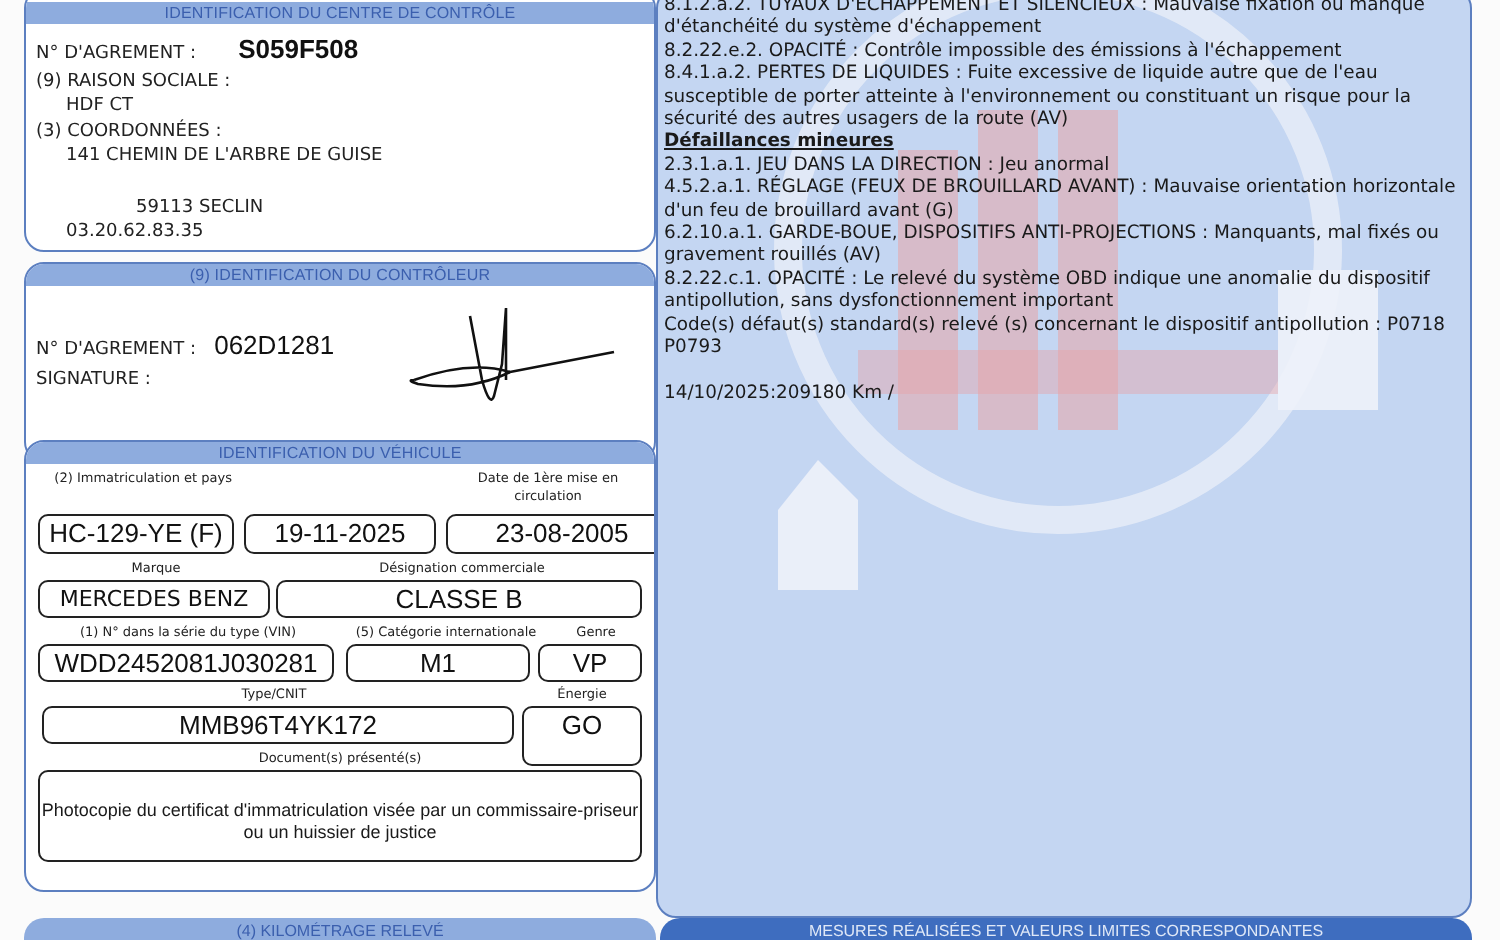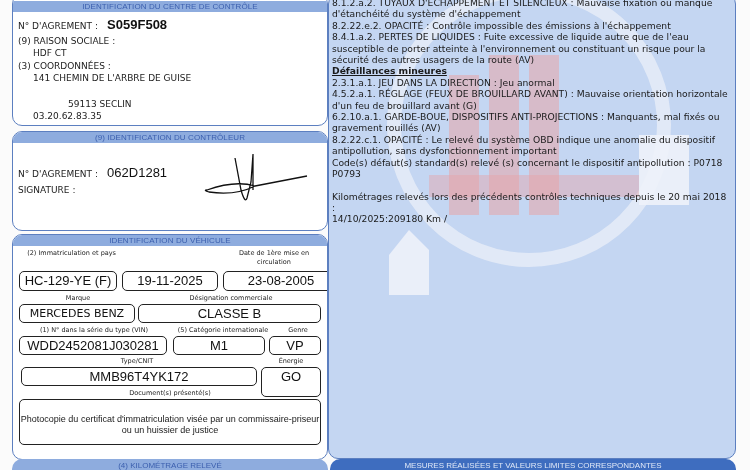--- a/index.html
+++ b/index.html
@@ -7,21 +7,21 @@
   body { position: relative; font-family: "DejaVu Sans", sans-serif; color: #1a1a1a; }
 
   .panel { position: absolute; border: 1px solid #5c7fc0; border-radius: 10px; background: #fff; overflow: hidden; }
   .panel-head { height: 11px; line-height: 11px; text-align: center; font-size: 8px; letter-spacing: 0.1px;
     background: #8eacde; color: #3b5fae; font-family: "Liberation Sans", sans-serif; text-transform: uppercase; }
 
   
   #centre { left: 12px; top: -6px; width: 316px; height: 132px; }
   #centre .panel-head { margin-top: 6px; }
   #controleur { left: 12px; top: 131px; width: 316px; height: 100px; }
-  #vehicule { left: 12px; top: 234px; width: 316px; height: 226px; }
+  #vehicule { left: 12px; top: 220px; width: 316px; height: 226px; }
   .lbl { font-size: 9px; color: #222; }
   .big { font-family: "Liberation Sans", sans-serif; font-weight: bold; font-size: 13px; color: #111; }
   .mid { font-family: "Liberation Sans", sans-serif; font-size: 13px; color: #111; }
   .row { position: absolute; white-space: nowrap; }
 
   .vlbl { position: absolute; font-size: 6.5px; color: #222; text-align: center; line-height: 9px; }
   .box { position: absolute; border: 1px solid #222; border-radius: 5px; background: #fff; text-align: center;
     font-family: "Liberation Sans", sans-serif; font-size: 13px; color: #111; }
   .box.sm { font-size: 11px; font-family: "DejaVu Sans", sans-serif; }
   .docbox { position: absolute; border: 1px solid #222; border-radius: 5px; text-align: center;
@@ -41,21 +41,21 @@
   #km-tab { left: 12px; width: 316px; background: #8eacde; color: #3b5fae; }
   #mesures-tab { left: 330px; width: 406px; background: #3e6dbf; color: #dfe8f7; }
 </style>
 </head>
 <body>
 
 <div id="centre" class="panel">
   <div class="panel-head">IDENTIFICATION DU CENTRE DE CONTRÔLE</div>
   <div class="row" style="left:5px;top:19px;">
     <span class="lbl">N° D'AGREMENT :</span>
-    <span class="big" style="margin-left:4px;">S059F508</span>
+    <span class="big" style="margin-left:16px;">S059F508</span>
   </div>
   <div class="row lbl" style="left:5px;top:41px;">(9) RAISON SOCIALE :</div>
   <div class="row lbl" style="left:20px;top:53px;">HDF CT</div>
   <div class="row lbl" style="left:5px;top:66px;">(3) COORDONNÉES :</div>
   <div class="row lbl" style="left:20px;top:78px;">141 CHEMIN DE L'ARBRE DE GUISE</div>
   <div class="row lbl" style="left:20px;top:104px;margin-left:35px;">59113 SECLIN</div>
   <div class="row lbl" style="left:20px;top:116px;">03.20.62.83.35</div>
 </div>
 
 <div id="controleur" class="panel">
@@ -116,19 +116,18 @@
     <p>8.1.2.a.2. TUYAUX D'ÉCHAPPEMENT ET SILENCIEUX : Mauvaise fixation ou manque d'étanchéité du système d'échappement</p>
     <p>8.2.22.e.2. OPACITÉ : Contrôle impossible des émissions à l'échappement</p>
     <p>8.4.1.a.2. PERTES DE LIQUIDES : Fuite excessive de liquide autre que de l'eau susceptible de porter atteinte à l'environnement ou constituant un risque pour la sécurité des autres usagers de la route (AV)</p>
     <p class="cat">Défaillances mineures</p>
     <p>2.3.1.a.1. JEU DANS LA DIRECTION : Jeu anormal</p>
     <p>4.5.2.a.1. RÉGLAGE (FEUX DE BROUILLARD AVANT) : Mauvaise orientation horizontale d'un feu de brouillard avant (G)</p>
     <p>6.2.10.a.1. GARDE-BOUE, DISPOSITIFS ANTI-PROJECTIONS : Manquants, mal fixés ou gravement rouillés (AV)</p>
     <p>8.2.22.c.1. OPACITÉ : Le relevé du système OBD indique une anomalie du dispositif antipollution, sans dysfonctionnement important</p>
     <p>Code(s) défaut(s) standard(s) relevé (s) concernant le dispositif antipollution : P0718 P0793</p>
     <div class="gap"></div>
-    <p>Kilométrages relevés lors des précédents contrôles techniques depuis le 20 mai 2018 :</p>
     <p>14/10/2025:209180 Km /</p>
   </div>
 </div>
 
 <div id="km-tab" class="bottom-tab">(4) KILOMÉTRAGE RELEVÉ</div>
 <div id="mesures-tab" class="bottom-tab">MESURES RÉALISÉES ET VALEURS LIMITES CORRESPONDANTES</div>
 
 </body></html>

